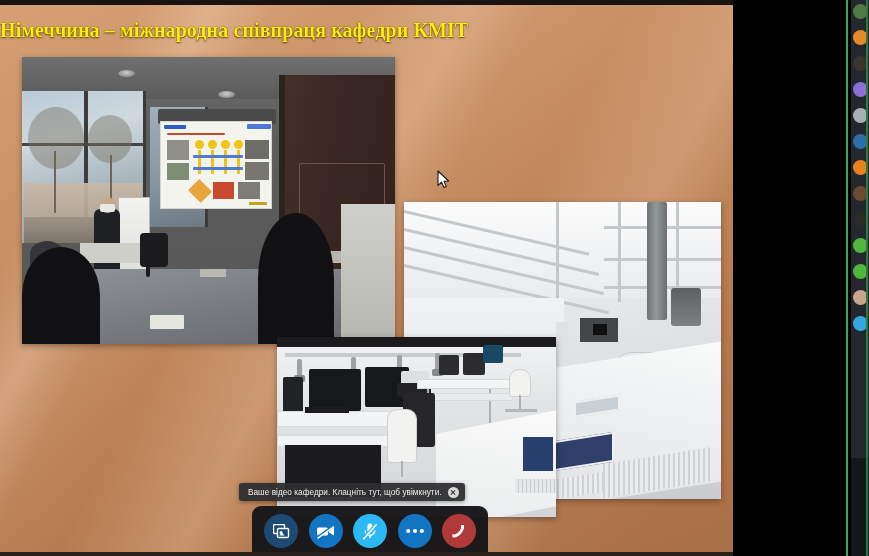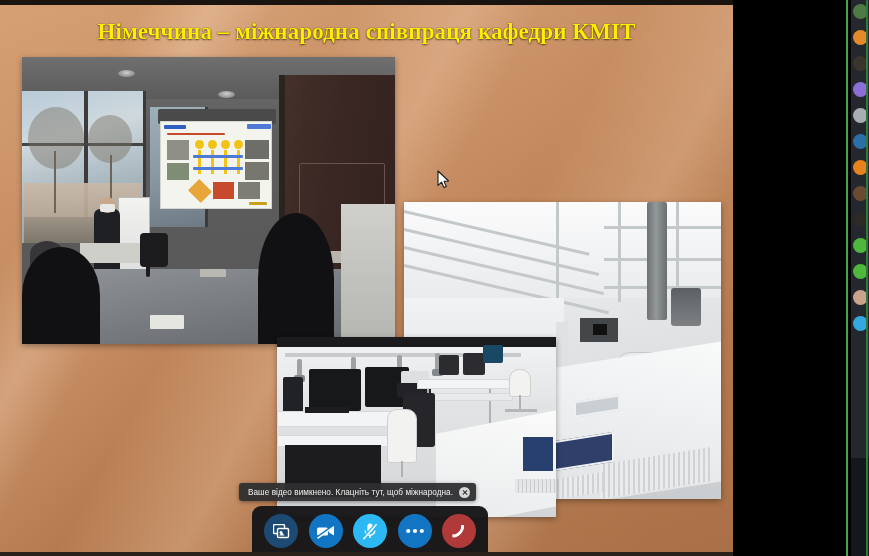--- a/index.html
+++ b/index.html
@@ -56,25 +56,25 @@
     left: 0; bottom: 0;
     width: 733px; height: 4px;
     background: #2a211a;
   }
 
   
   .slide-title {
     position: absolute;
     left: 0; top: 19px;
     width: 733px;
-    text-align: center;
+    text-align: left;
     color: #ffee00;
     font-family: "Liberation Serif", serif;
     font-weight: bold;
-    font-size: 23px;
+    font-size: 20px;
     letter-spacing: 0.1px;
     text-shadow: 0 1px 2px rgba(0,0,0,0.55), 0 0 1px rgba(0,0,0,0.8);
     white-space: nowrap;
   }
 
   
   .photo {
     position: absolute;
     overflow: hidden;
     background: #4b4b4b;
@@ -616,21 +616,21 @@
       <div class="lb-chairback" style="left:126px; top:56px; width:32px; height:54px;"></div>
       <div class="lb-chair" style="left:110px; top:72px; width:30px; height:54px;"></div>
       <div class="lb-caster" style="left:124px; top:124px; height:16px;"></div>
 
       <div class="lb-counter"></div>
       <div class="lb-blue" style="left:246px; top:100px; width:30px; height:34px;"></div>
       <div class="lb-keyboard" style="left:238px; top:142px; width:42px; height:14px;"></div>
     </div>
 
     <div class="video-tooltip">
-      <span>Ваше відео вимкнено. Клацніть тут, щоб міжнародна.</span>
+      <span>Ваше відео кафедри. Клацніть тут, щоб увімкнути.</span>
       <span class="tooltip-close"></span>
     </div>
 
     <div class="call-bar">
 
       <button class="cbtn cbtn-share" title="Демонстрація екрана" style="background: rgb(29, 74, 115);">
         <span>
           <svg width="17" height="15" viewBox="0 0 17 15">
             <rect x="0.5" y="0.5" width="11" height="9" rx="1.2" fill="none" stroke="#fff" stroke-width="1.4"></rect>
             <rect x="4.5" y="4.5" width="11" height="9" rx="1.2" fill="#1d4a73" stroke="#fff" stroke-width="1.4"></rect>

